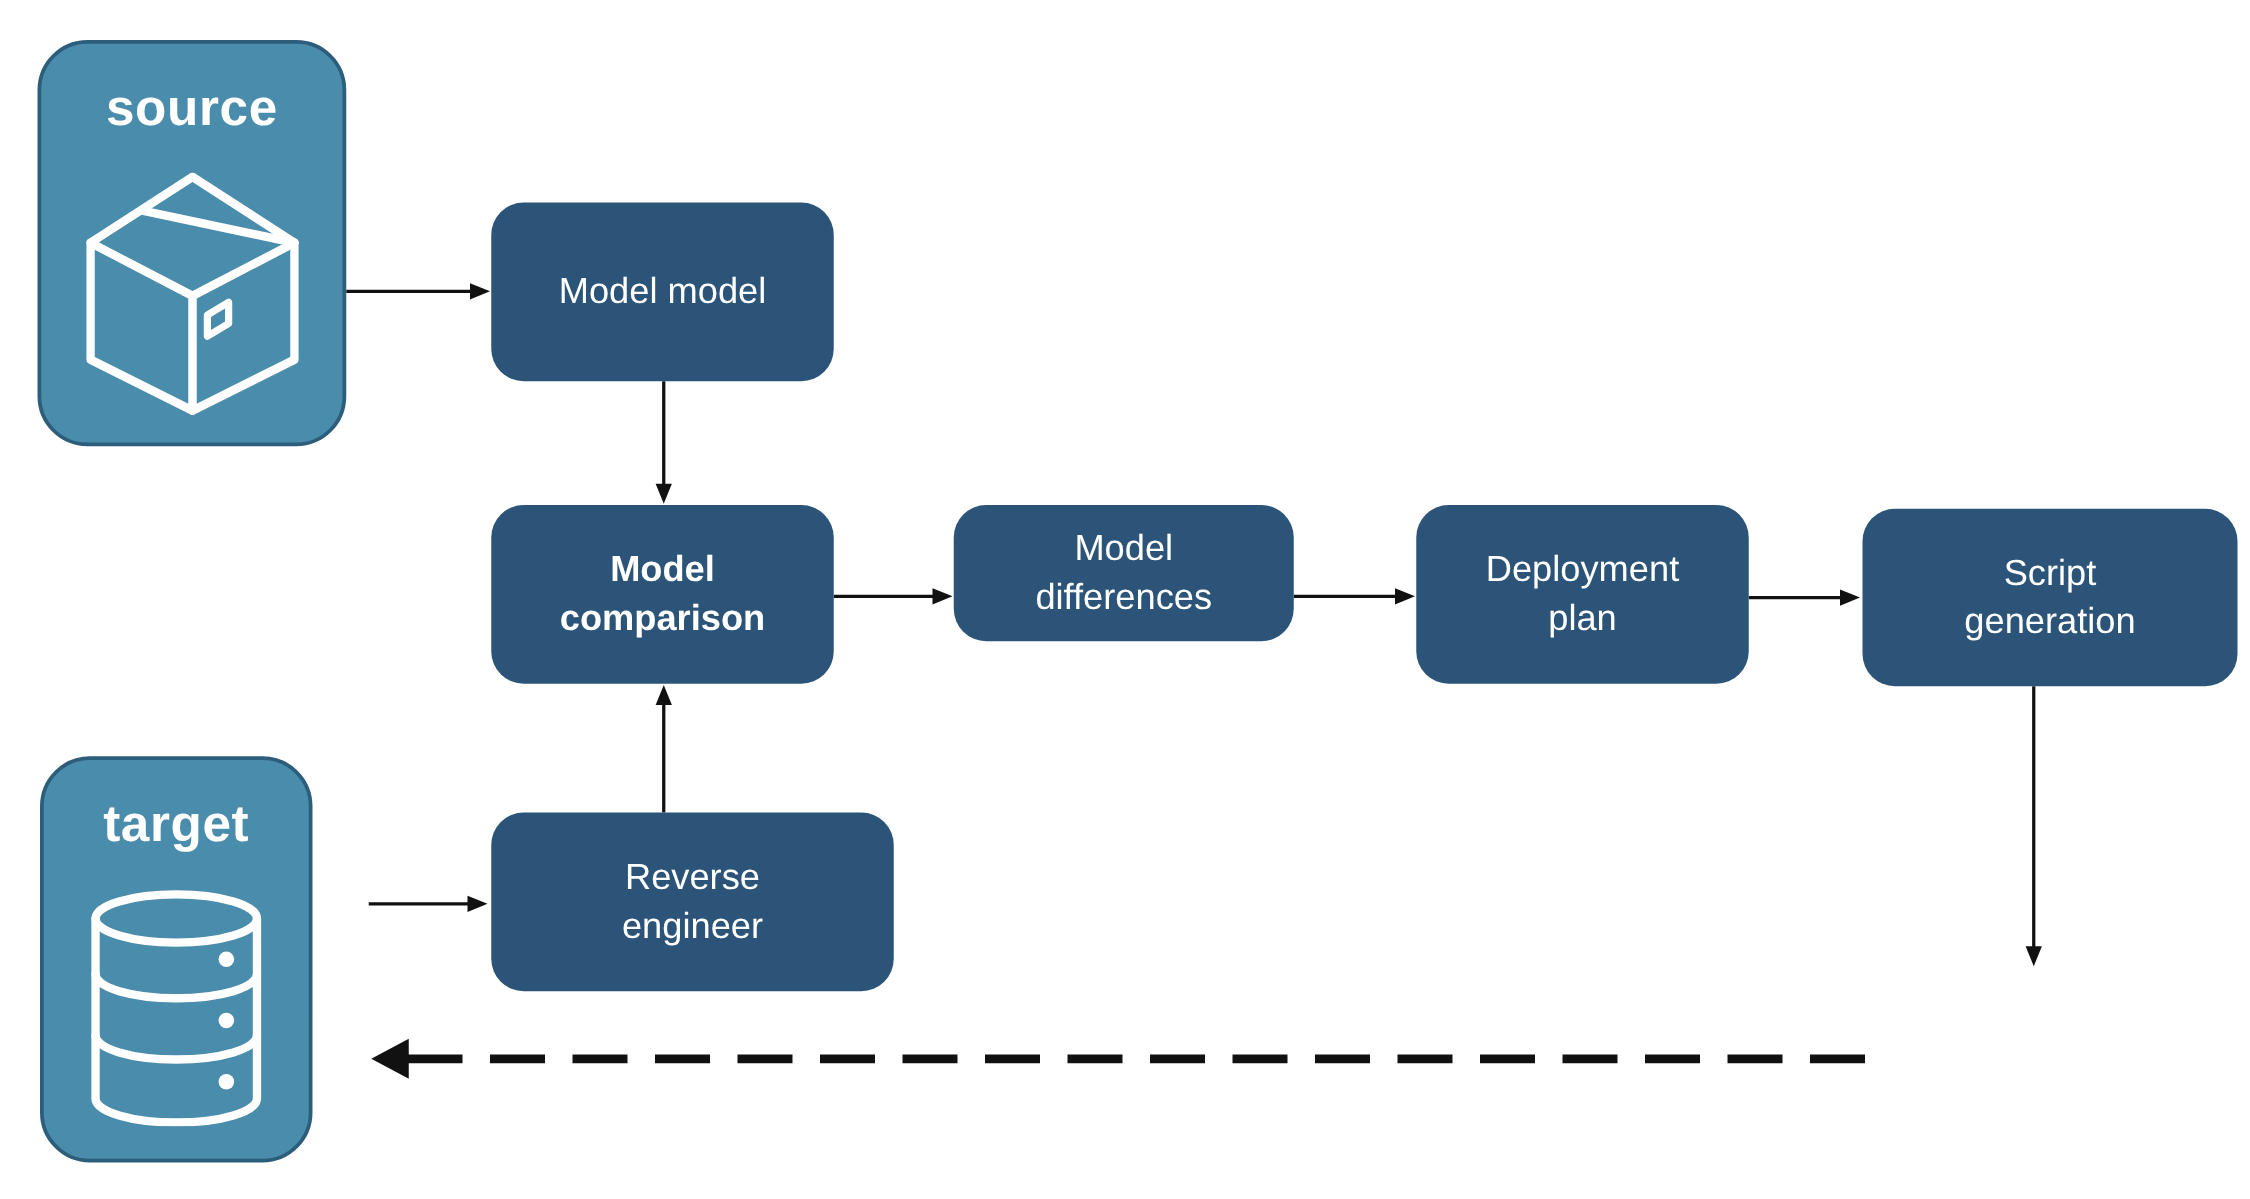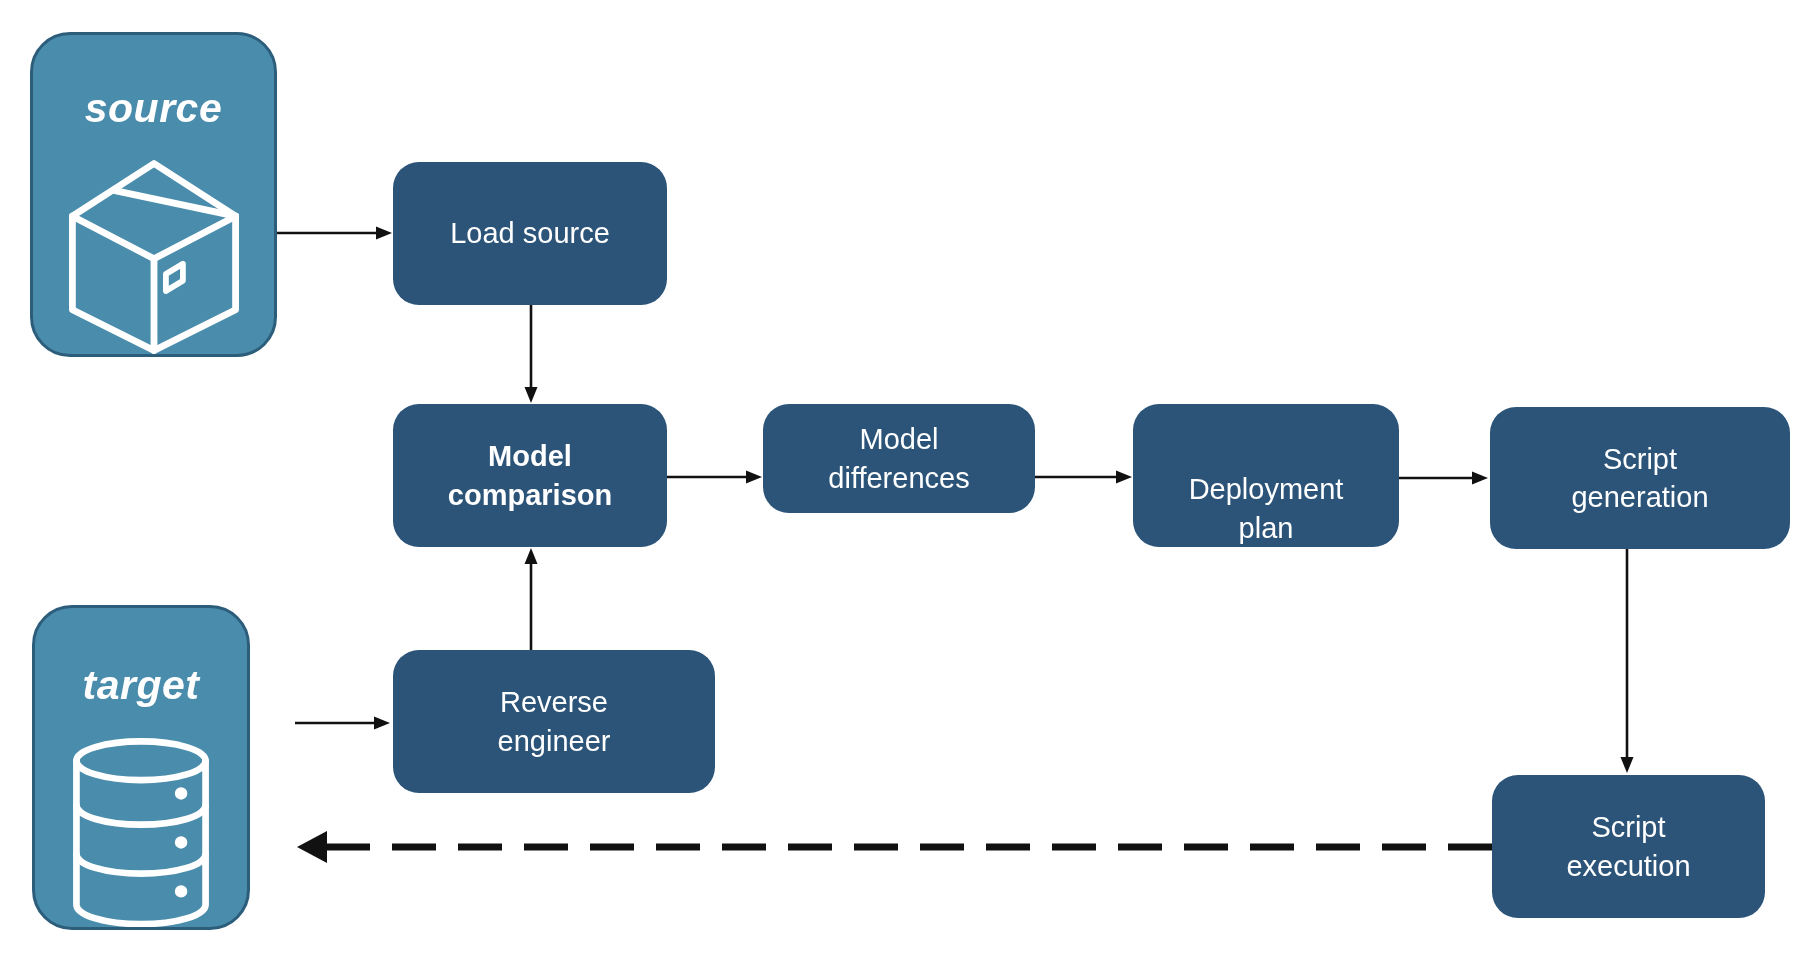--- a/index.html
+++ b/index.html
@@ -39,43 +39,42 @@
   }
   .step .label {
     display: inline-block;
     max-width: 196px;
   }
   .endpoint {
     background: var(--endpoint-fill, #4A8CAB);
     border: 3px solid var(--endpoint-border, #2C5D7B);
     border-radius: 40px;
     flex-direction: column;
-    justify-content: flex-end;
+    justify-content: flex-start;
     color: var(--node-text, #ffffff);
-    font-style: italic;
   }
   .endpoint .endpoint-label {
     margin-top: 28px;
     font-size: 41px;
     font-weight: 700;
     letter-spacing: 0.5px;
   }
   .endpoint .icon-wrap {
     margin-top: 28px;
     display: flex;
     align-items: center;
     justify-content: center;
   }
   
   #node-source          { left: 30px;   top: 32px;  width: 247px; height: 325px; }
   #node-target          { left: 32px;   top: 605px; width: 218px; height: 325px; }
   #node-load-model      { left: 393px;  top: 162px; width: 274px; height: 143px; }
   #node-model-comparison{ left: 393px;  top: 404px; width: 274px; height: 143px; font-weight: bold; }
   #node-model-differences{ left: 763px; top: 404px; width: 272px; height: 109px; }
-  #node-deployment-plan { left: 1133px; top: 404px; width: 266px; height: 143px; align-items: flex-end; }
+  #node-deployment-plan { left: 1133px; top: 404px; width: 266px; height: 143px; }
   #node-script-generation{ left: 1490px; top: 407px; width: 300px; height: 142px; }
   #node-reverse-engineer{ left: 393px;  top: 650px; width: 322px; height: 143px; }
   #node-script-execution{ left: 1492px; top: 775px; width: 273px; height: 143px; }
 </style>
 </head>
 <body>
 
 <div class="canvas">
 
   <svg class="edges" viewBox="0 0 1800 959" xmlns="http://www.w3.org/2000/svg">
@@ -150,21 +149,21 @@
         <path d="M6.5,46 A43.5,13 0 0 0 93.5,46"></path>
         <path d="M6.5,79 A43.5,13 0 0 0 93.5,79"></path>
         <circle cx="77" cy="38" r="4.2" fill="#ffffff" stroke="none"></circle>
         <circle cx="77" cy="71" r="4.2" fill="#ffffff" stroke="none"></circle>
         <circle cx="77" cy="104" r="4.2" fill="#ffffff" stroke="none"></circle>
       </svg>
     </div>
   </div>
 
   <div class="node step" id="node-load-model">
-    <span class="label">Load source</span>
+    <span class="label">Model model</span>
   </div>
 
   <div class="node step" id="node-model-comparison">
     <span class="label">Model comparison</span>
   </div>
 
   <div class="node step" id="node-model-differences">
     <span class="label">Model differences</span>
   </div>
 
@@ -173,17 +172,14 @@
   </div>
 
   <div class="node step" id="node-script-generation">
     <span class="label">Script generation</span>
   </div>
 
   <div class="node step" id="node-reverse-engineer">
     <span class="label">Reverse engineer</span>
   </div>
 
-  <div class="node step" id="node-script-execution">
-    <span class="label">Script execution</span>
-  </div>
 
 </div>
 
 </body></html>

